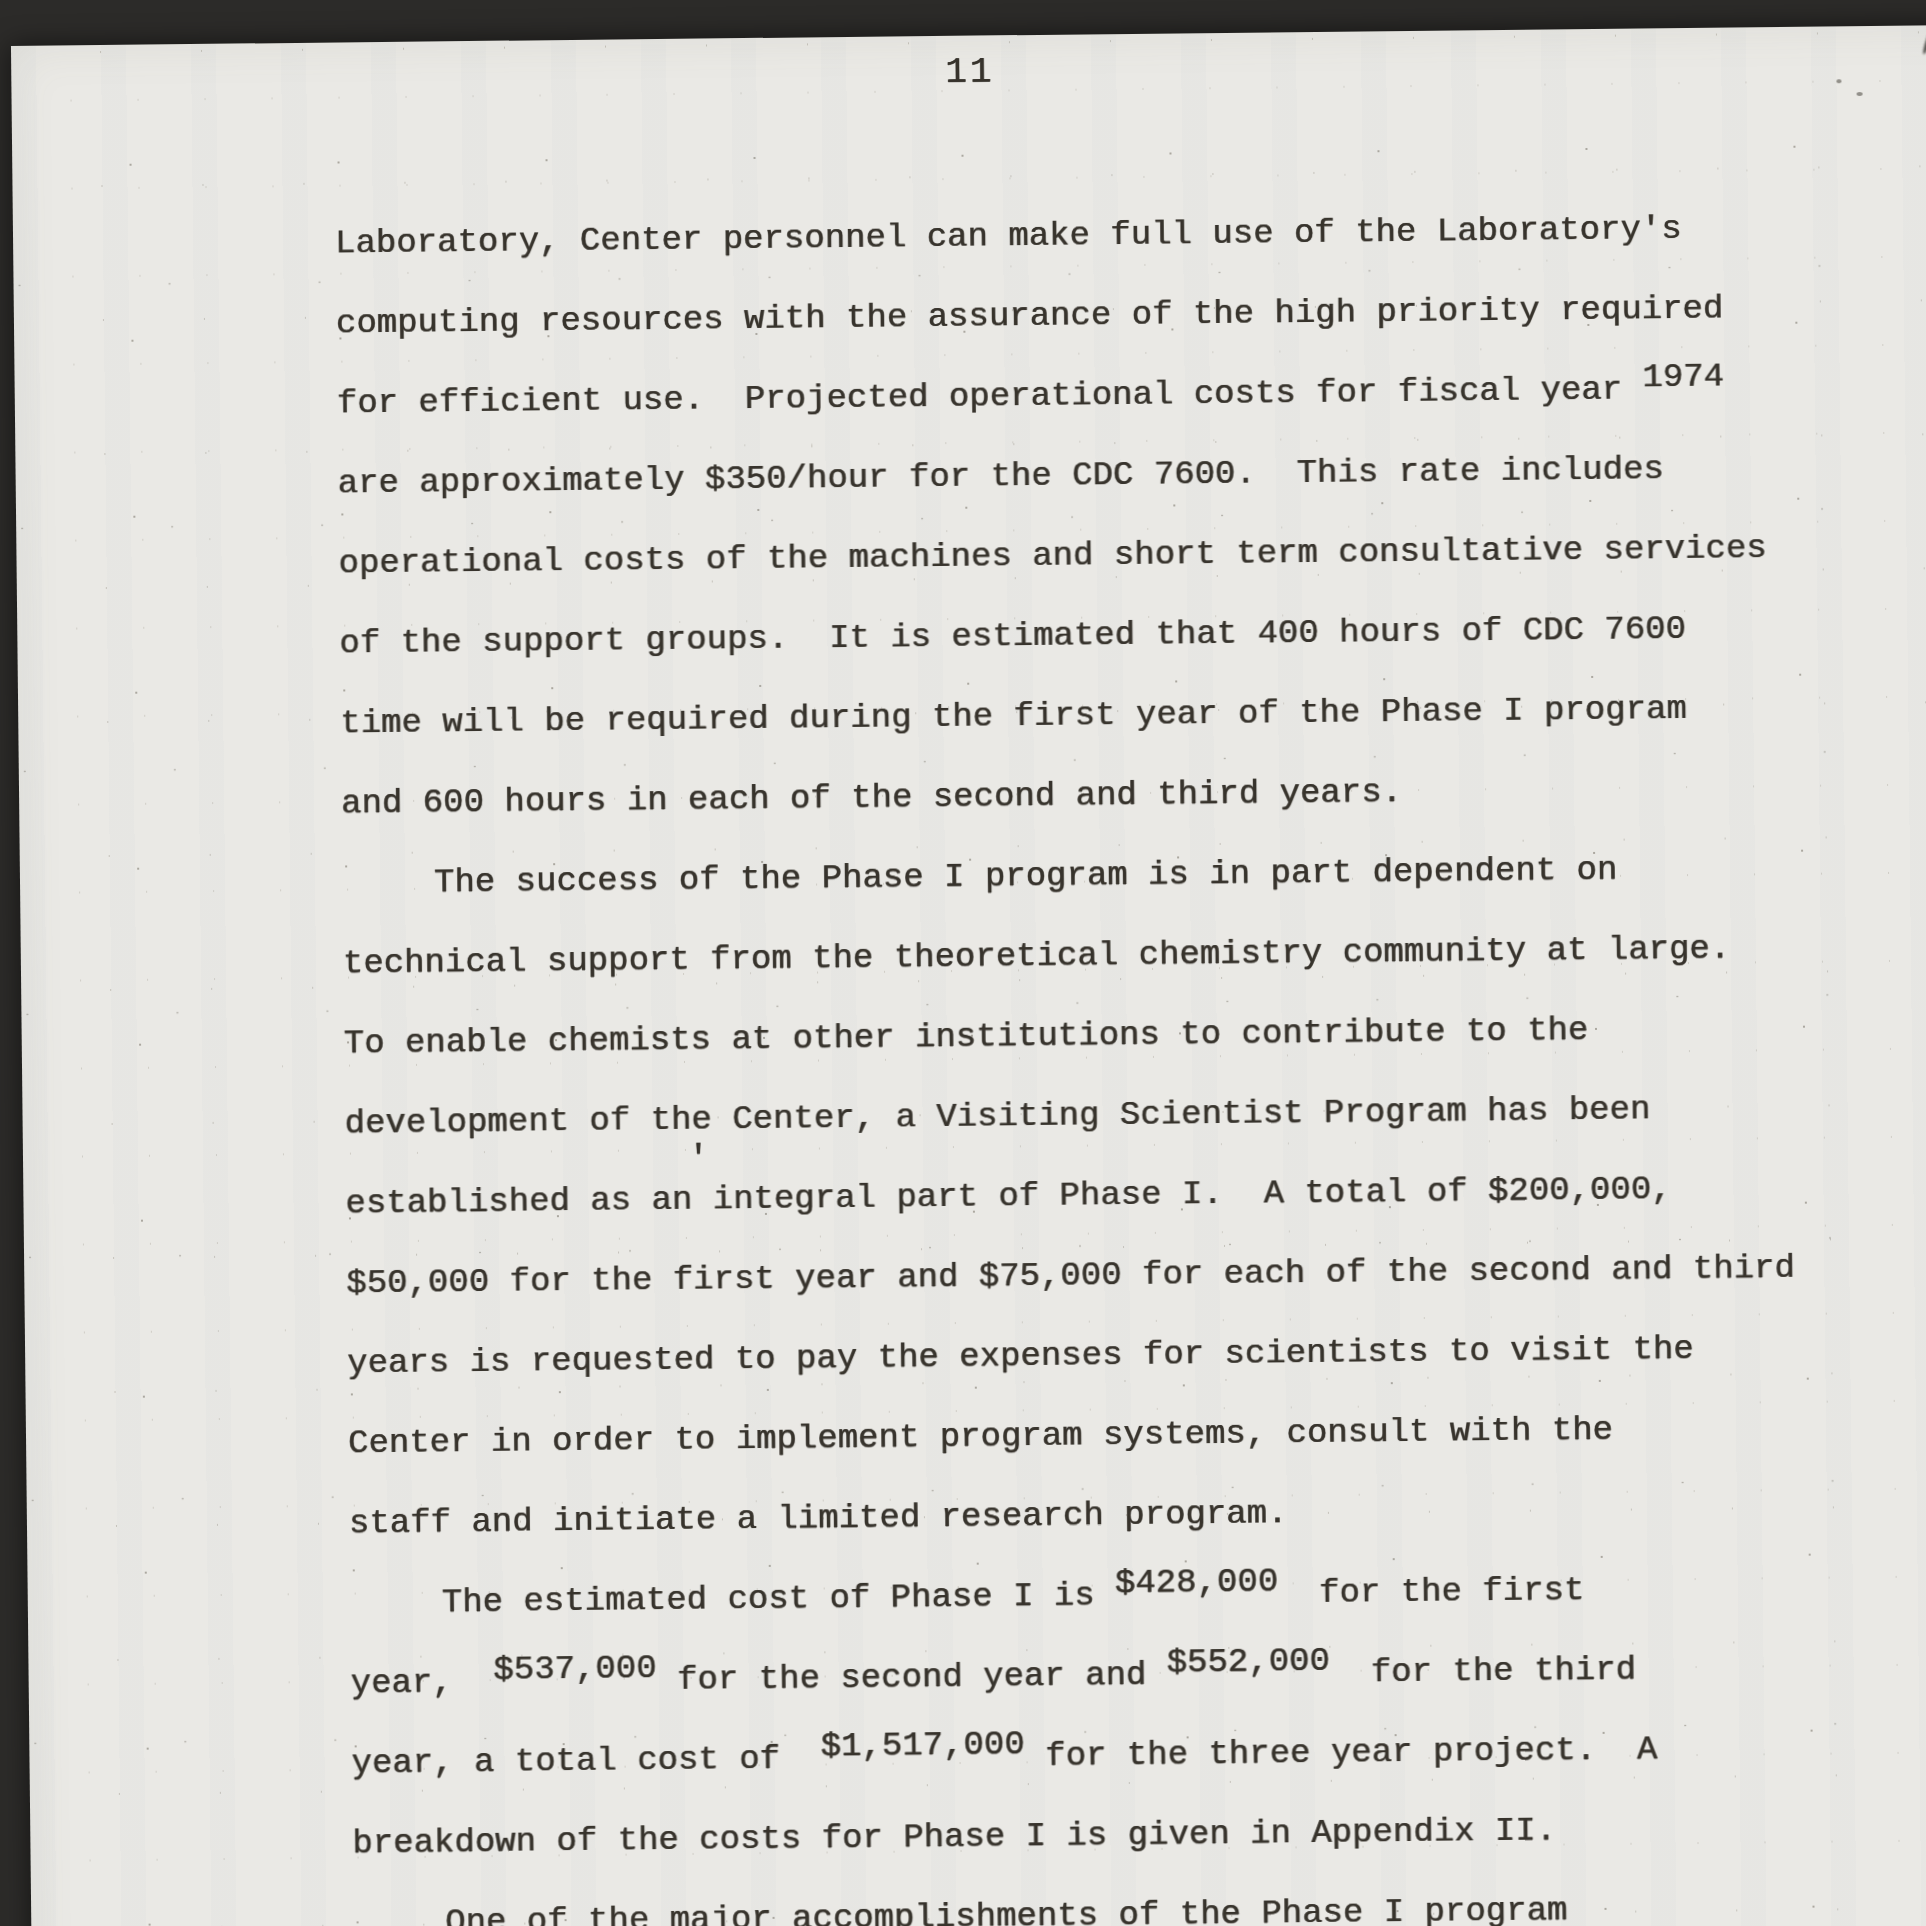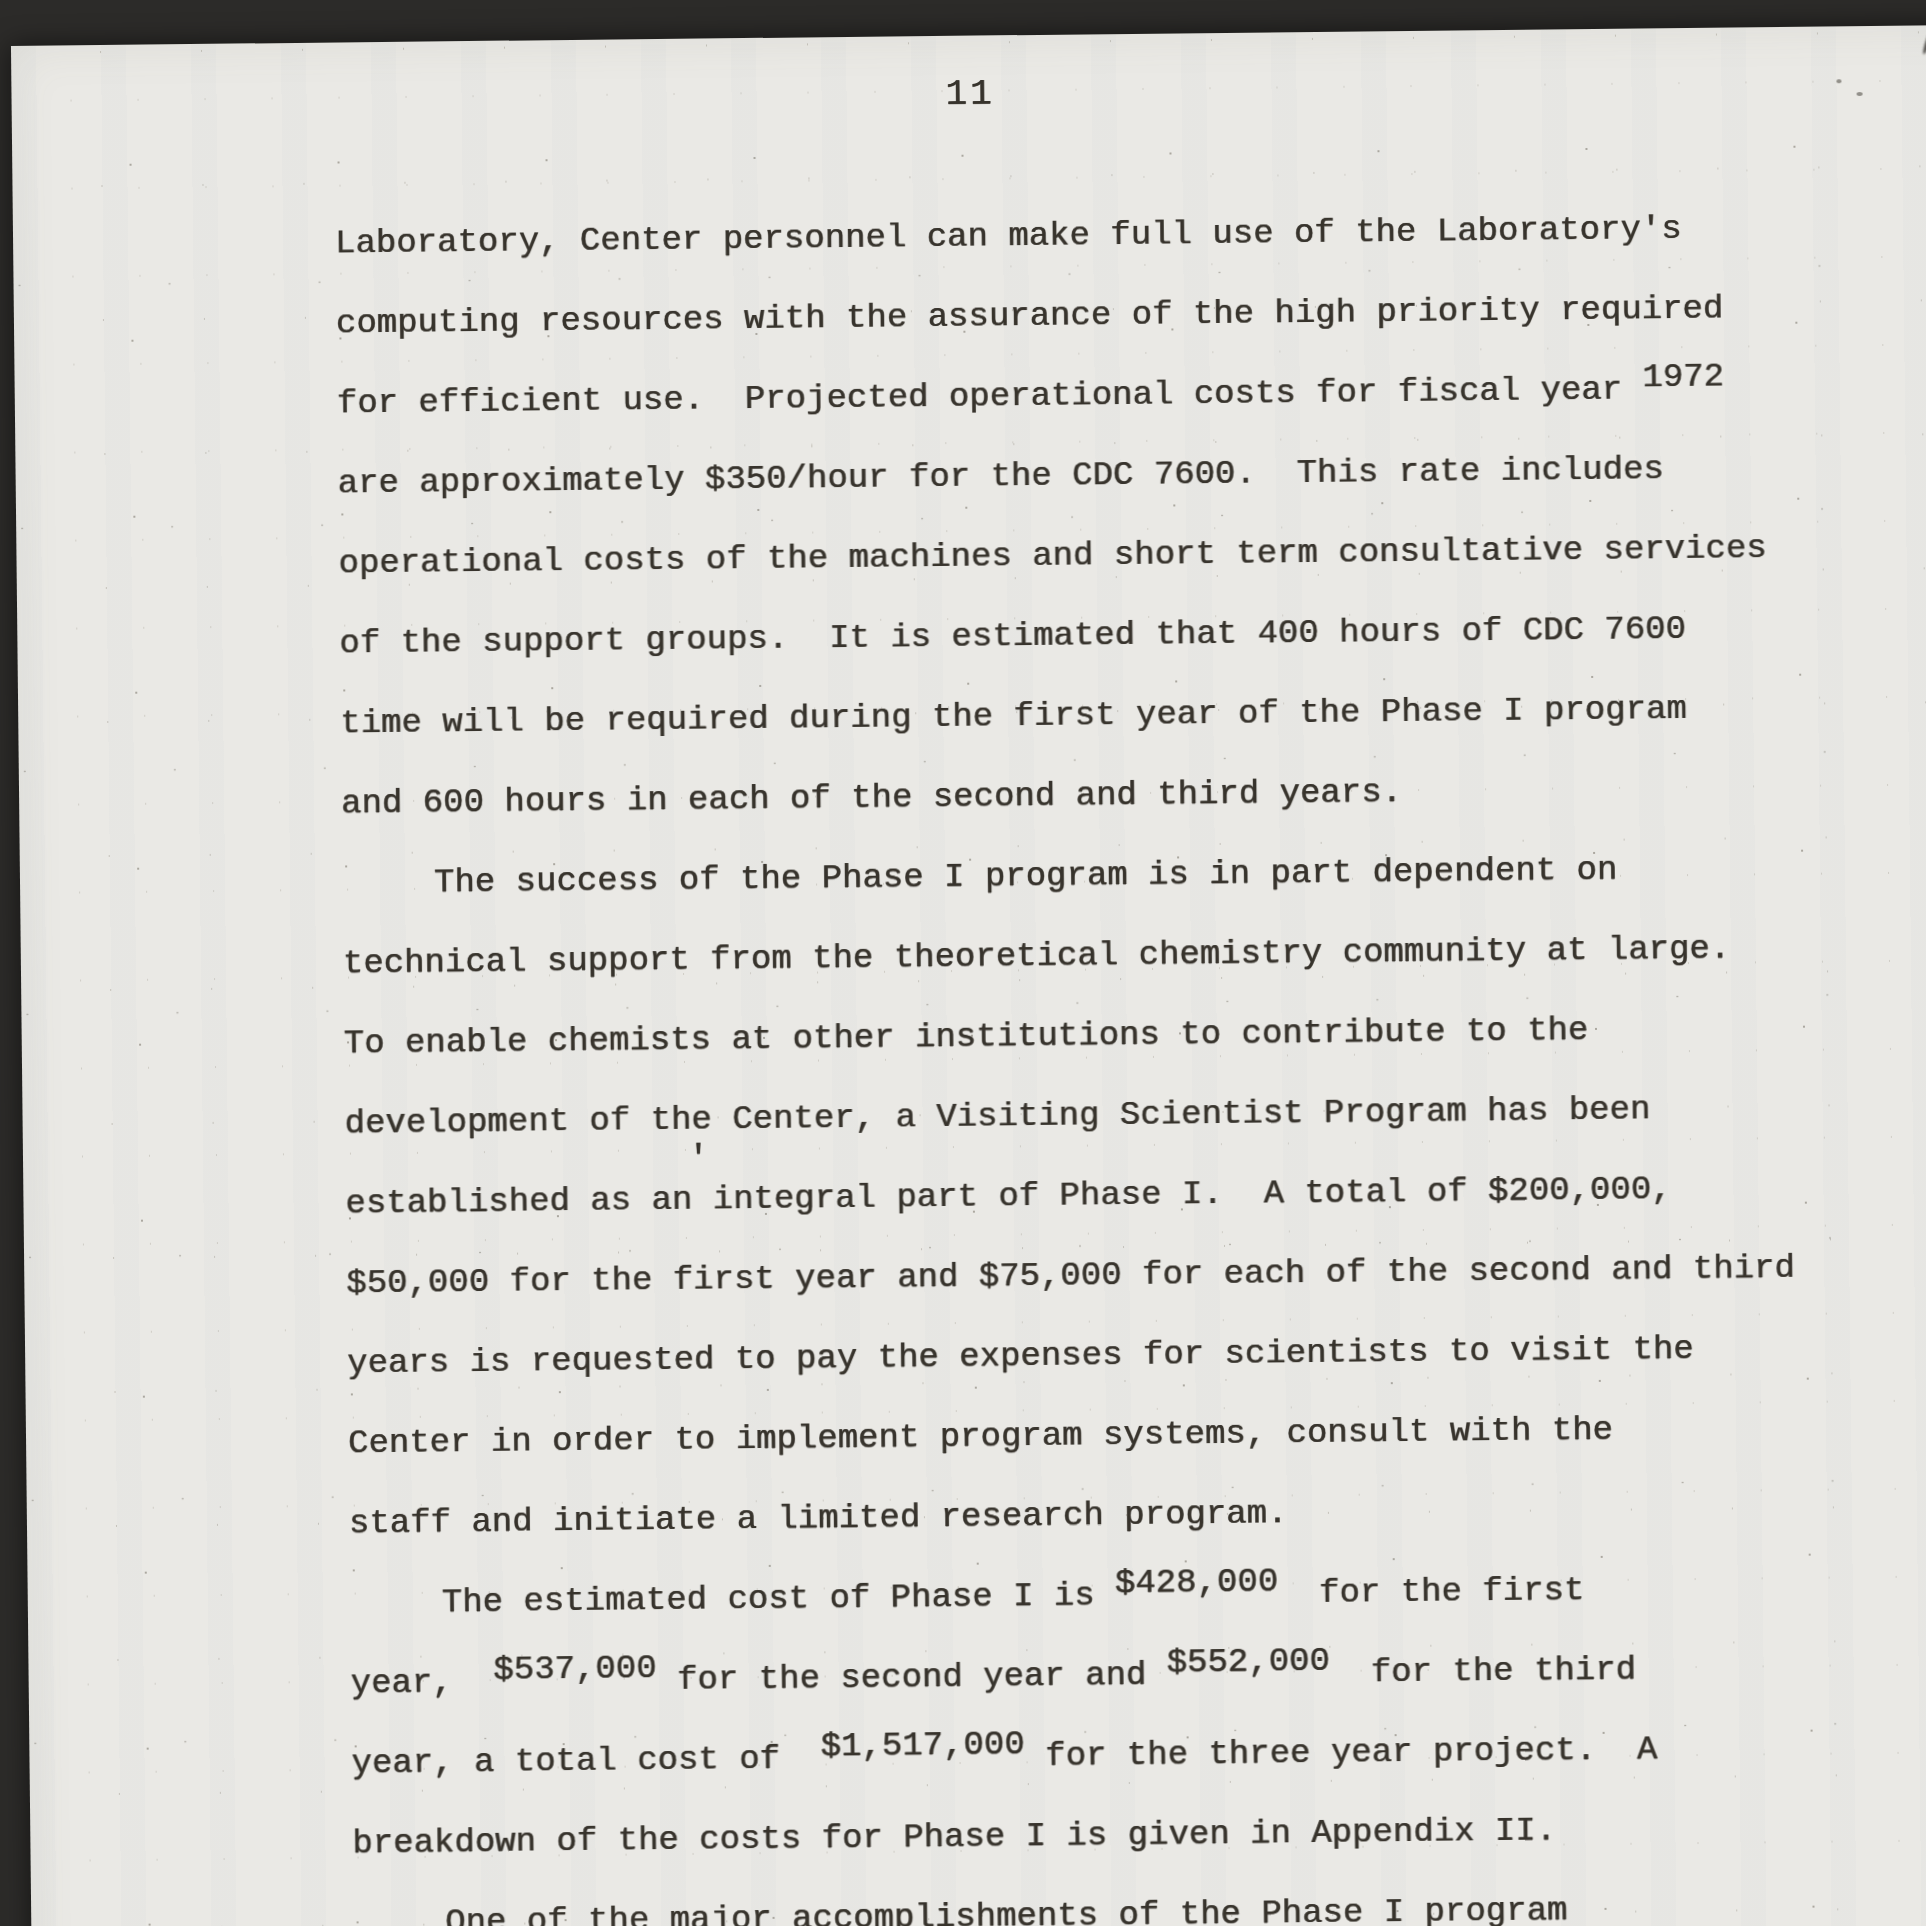--- a/index.html
+++ b/index.html
@@ -44,21 +44,21 @@
   .ink {
     color: #37332c;
     text-shadow:
       0.6px 0 0.4px rgba(55,51,44,0.55),
       -0.5px 0 0.4px rgba(55,51,44,0.45),
       0 0.5px 0.5px rgba(55,51,44,0.40);
   }
   .page-number {
     position: absolute;
     left: 934px;
-    top: 38px;
+    top: 16px;
     font-size: 36px;
     letter-spacing: 3.1px;
   }
   .text-block {
     position: absolute;
     left: 322px;
     top: 161px;
     width: 1525px;
     font-size: 34px;
     line-height: 80px;
@@ -103,21 +103,21 @@
 
 <div class="stage">
   <div class="paper">
 
     <div class="page-number ink">11</div>
 
     <div class="text-block ink" id="text-block">
         <div class="para">
           <div class="line"><span>Laboratory, Center personnel can make full use of the Laboratory's</span></div>
           <div class="line"><span>computing resources with the assurance of the high priority required</span></div>
-          <div class="line"><span>for efficient use.  Projected operational costs for fiscal year </span><span class="raised">1972</span></div>
+          <div class="line"><span>for efficient use.  Projected operational costs for fiscal year </span><span class="raised">1974</span></div>
           <div class="line"><span>are approximately $350/hour for the CDC 7600.  This rate includes</span></div>
           <div class="line"><span>operational costs of the machines and short term consultative services</span></div>
           <div class="line"><span>of the support groups.  It is estimated that 400 hours of CDC 7600</span></div>
           <div class="line"><span>time will be required during the first year of the Phase I program</span></div>
           <div class="line"><span>and 600 hours in each of the second and third years.</span></div>
         </div>
         <div class="para indent">
           <div class="line"><span>The success of the Phase I program is in part dependent on</span></div>
           <div class="line"><span>technical support from the theoretical chemistry community at large.</span></div>
           <div class="line"><span>To enable chemists at other institutions to contribute to the</span></div>

